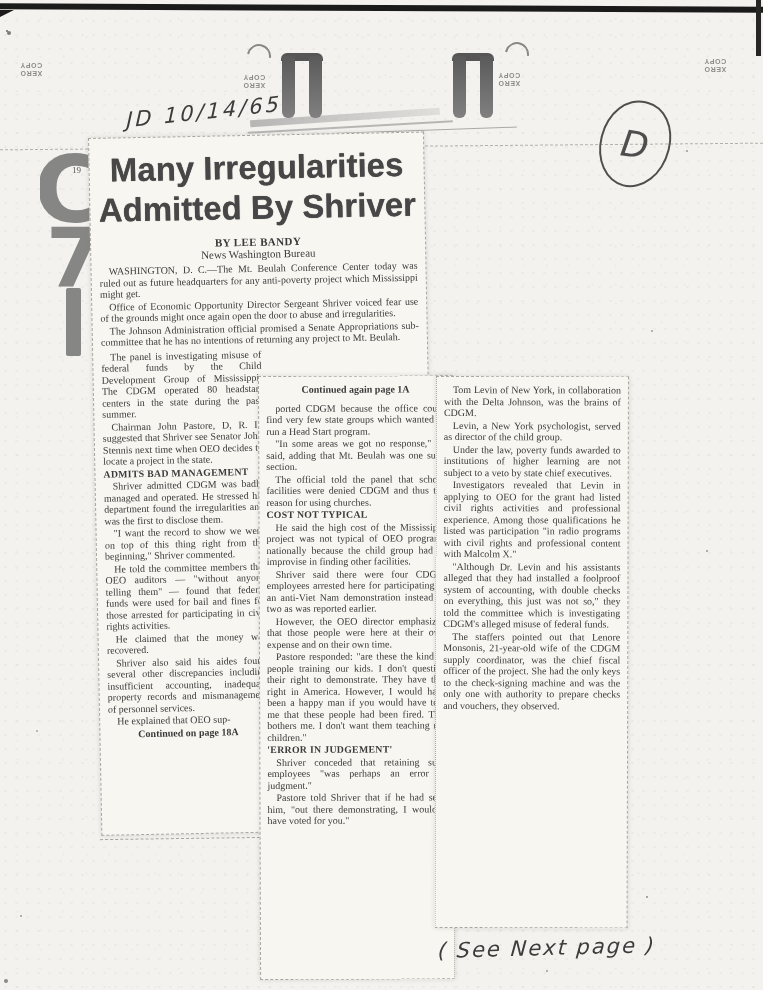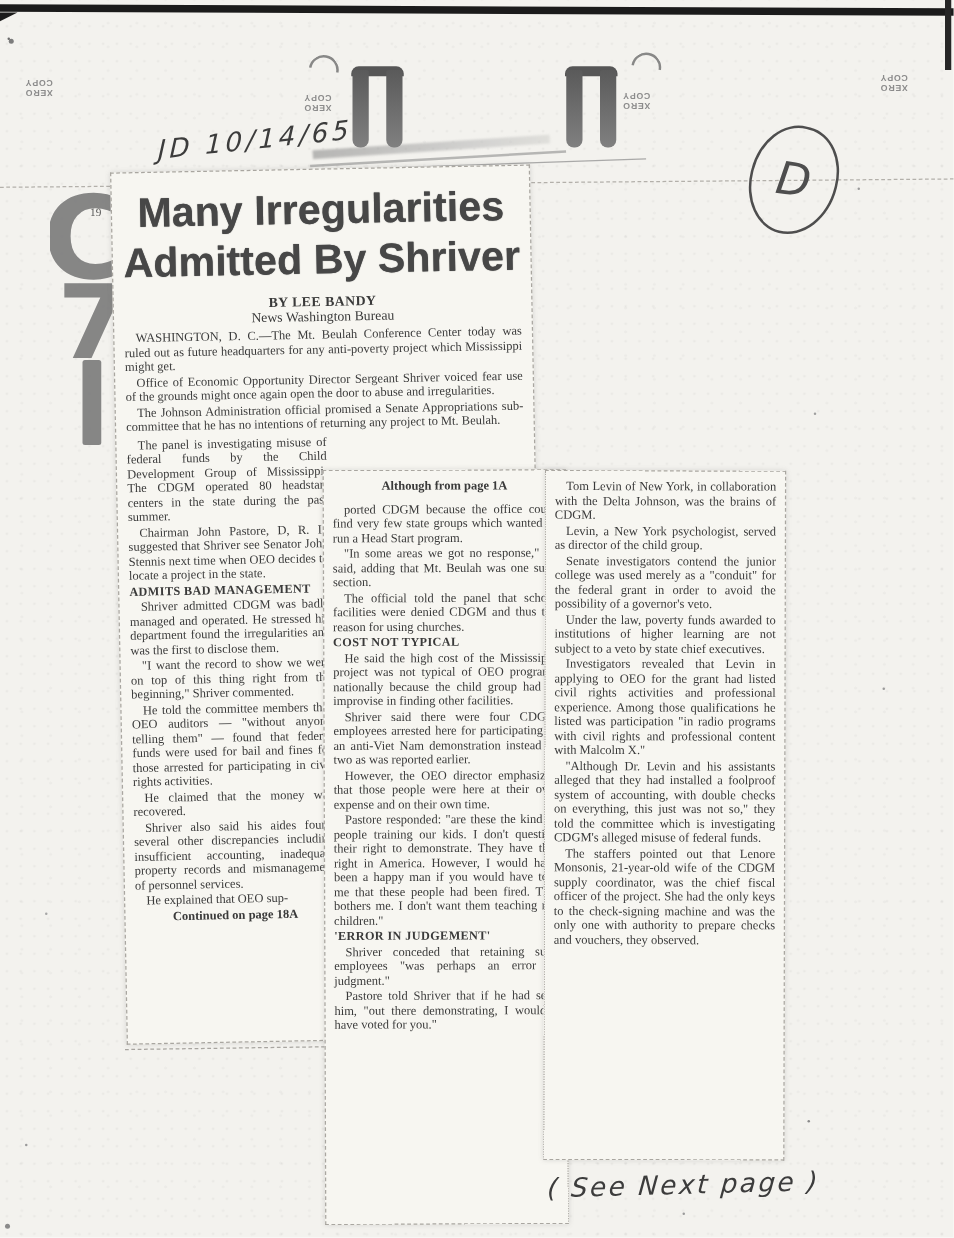--- a/index.html
+++ b/index.html
@@ -190,37 +190,36 @@
       <p>"I want the record to show we were on top of this thing right from the beginning," Shriver commented.</p>
       <p>He told the committee members that OEO auditors — "without anyone telling them" — found that federal funds were used for bail and fines for those arrested for participating in civil rights activities.</p>
       <p>He claimed that the money was recovered.</p>
       <p>Shriver also said his aides found several other discrepancies including insufficient accounting, inadequate property records and mismanagement of personnel services.</p>
       <p>He explained that OEO sup-</p>
       <p class="cont-notice">Continued on page 18A</p>
     </div>
   </div>
 
   <div class="clip clip2 ncol">
-    <div class="cont-from">Although from page 1A</div>
+    <div class="cont-from">Continued again page 1A</div>
     <p>ported CDGM because the office could find very few state groups which wanted to run a Head Start program.</p>
     <p>"In some areas we got no response," he said, adding that Mt. Beulah was one such section.</p>
     <p>The official told the panel that school facilities were denied CDGM and thus the reason for using churches.</p>
     <p class="subhead center">COST NOT TYPICAL</p>
     <p>He said the high cost of the Mississippi project was not typical of OEO programs nationally because the child group had to improvise in finding other facilities.</p>
     <p>Shriver said there were four CDGM employees arrested here for participating in an anti-Viet Nam demonstration instead of two as was reported earlier.</p>
     <p>However, the OEO director emphasized that those people were here at their own expense and on their own time.</p>
     <p>Pastore responded: "are these the kind of people training our kids. I don't question their right to demonstrate. They have that right in America. However, I would have been a happy man if you would have told me that these people had been fired. This bothers me. I don't want them teaching my children."</p>
     <p class="subhead center">'ERROR IN JUDGEMENT'</p>
     <p>Shriver conceded that retaining such employees "was perhaps an error in judgment."</p>
     <p>Pastore told Shriver that if he had seen him, "out there demonstrating, I wouldn't have voted for you."</p>
   </div>
 
   <div class="clip clip3 ncol">
     <p>Tom Levin of New York, in collaboration with the Delta Johnson, was the brains of CDGM.</p>
     <p>Levin, a New York psychologist, served as director of the child group.</p>
-    <p>Senate investigators contend the junior college was used merely as a "conduit" for the federal grant in order to avoid the possibility of a governor's veto.</p>
     <p>Under the law, poverty funds awarded to institutions of higher learning are not subject to a veto by state chief executives.</p>
     <p>Investigators revealed that Levin in applying to OEO for the grant had listed civil rights activities and professional experience. Among those qualifications he listed was participation "in radio programs with civil rights and professional content with Malcolm X."</p>
     <p>"Although Dr. Levin and his assistants alleged that they had installed a foolproof system of accounting, with double checks on everything, this just was not so," they told the committee which is investigating CDGM's alleged misuse of federal funds.</p>
     <p>The staffers pointed out that Lenore Monsonis, 21-year-old wife of the CDGM supply coordinator, was the chief fiscal officer of the project. She had the only keys to the check-signing machine and was the only one with authority to prepare checks and vouchers, they observed.</p>
   </div>
 
 </div>
 
 </body></html>

